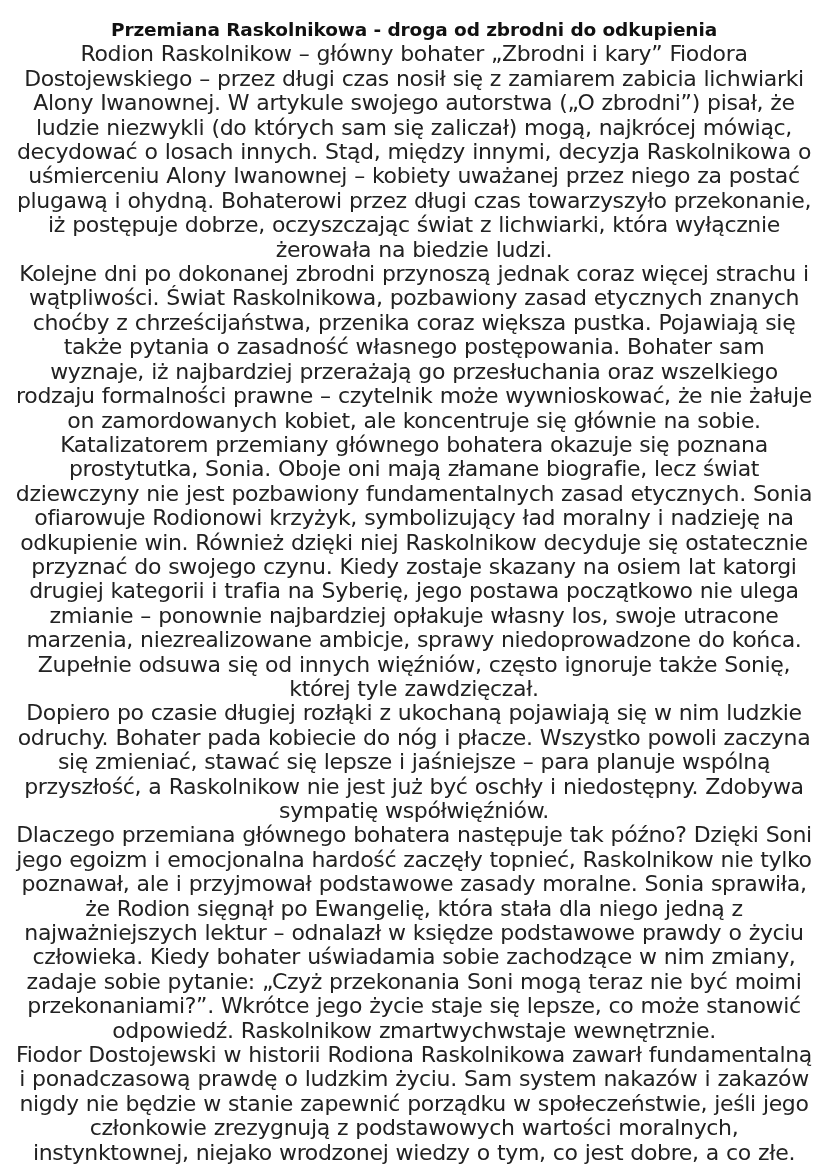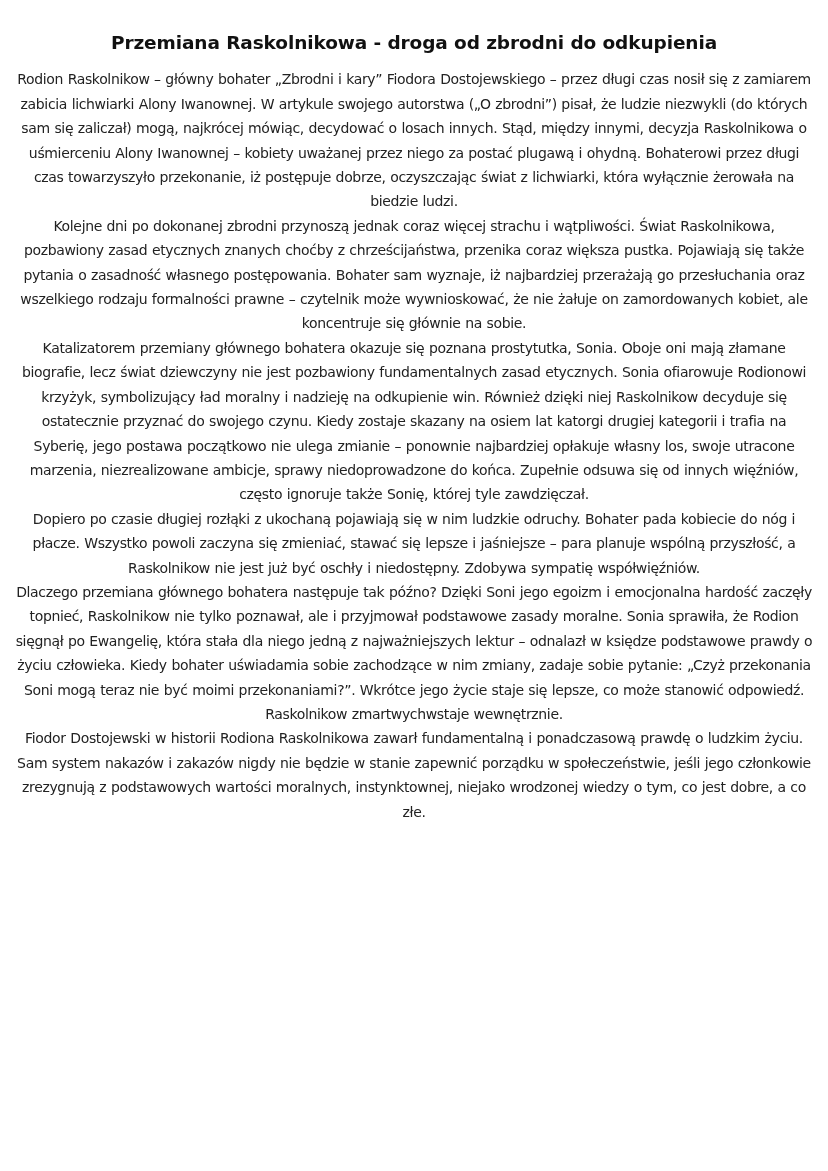--- a/index.html
+++ b/index.html
@@ -10,38 +10,38 @@
     body {
       width: 828px;
       height: 1171px;
       overflow: hidden;
       font-family: "DejaVu Sans", sans-serif;
       color: #1f1f1f;
     }
     .page {
       position: relative;
       width: 828px;
-      padding-top: 31px;
+      padding-top: 18px;
       box-sizing: border-box;
       text-align: center;
     }
     .title {
       margin: 0;
       font-family: "DejaVu Sans", sans-serif;
       font-weight: bold;
       font-size: 18.5px;
       line-height: 24.4px;
       color: #111111;
       letter-spacing: -0.1px;
     }
     .body-text {
-      margin: 12px auto;
+      margin: 0 auto;
       width: 800px;
       font-family: "DejaVu Sans", sans-serif;
-      font-size: 14px;
+      font-size: 22px;
       line-height: 24.4px;
       color: #222222;
       letter-spacing: -0.35px;
       word-spacing: 0.5px;
     }
     .para {
       margin: 0;
       padding: 0;
     }
   </style>

